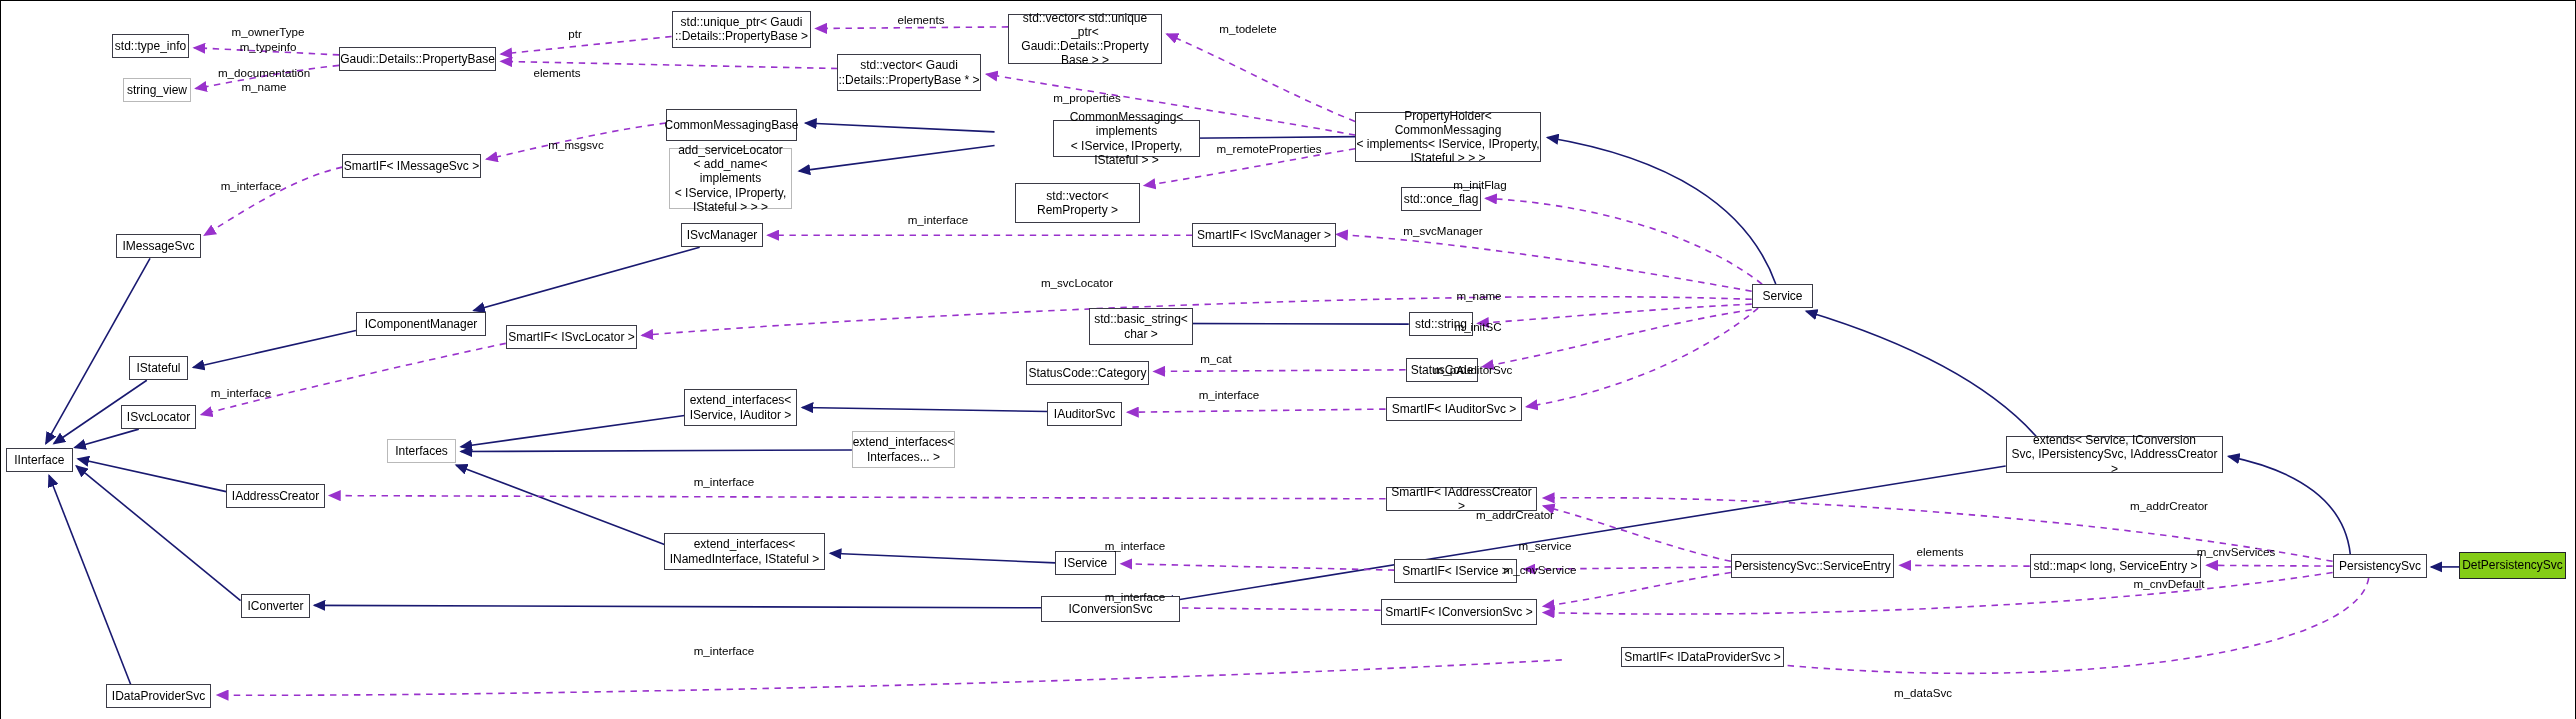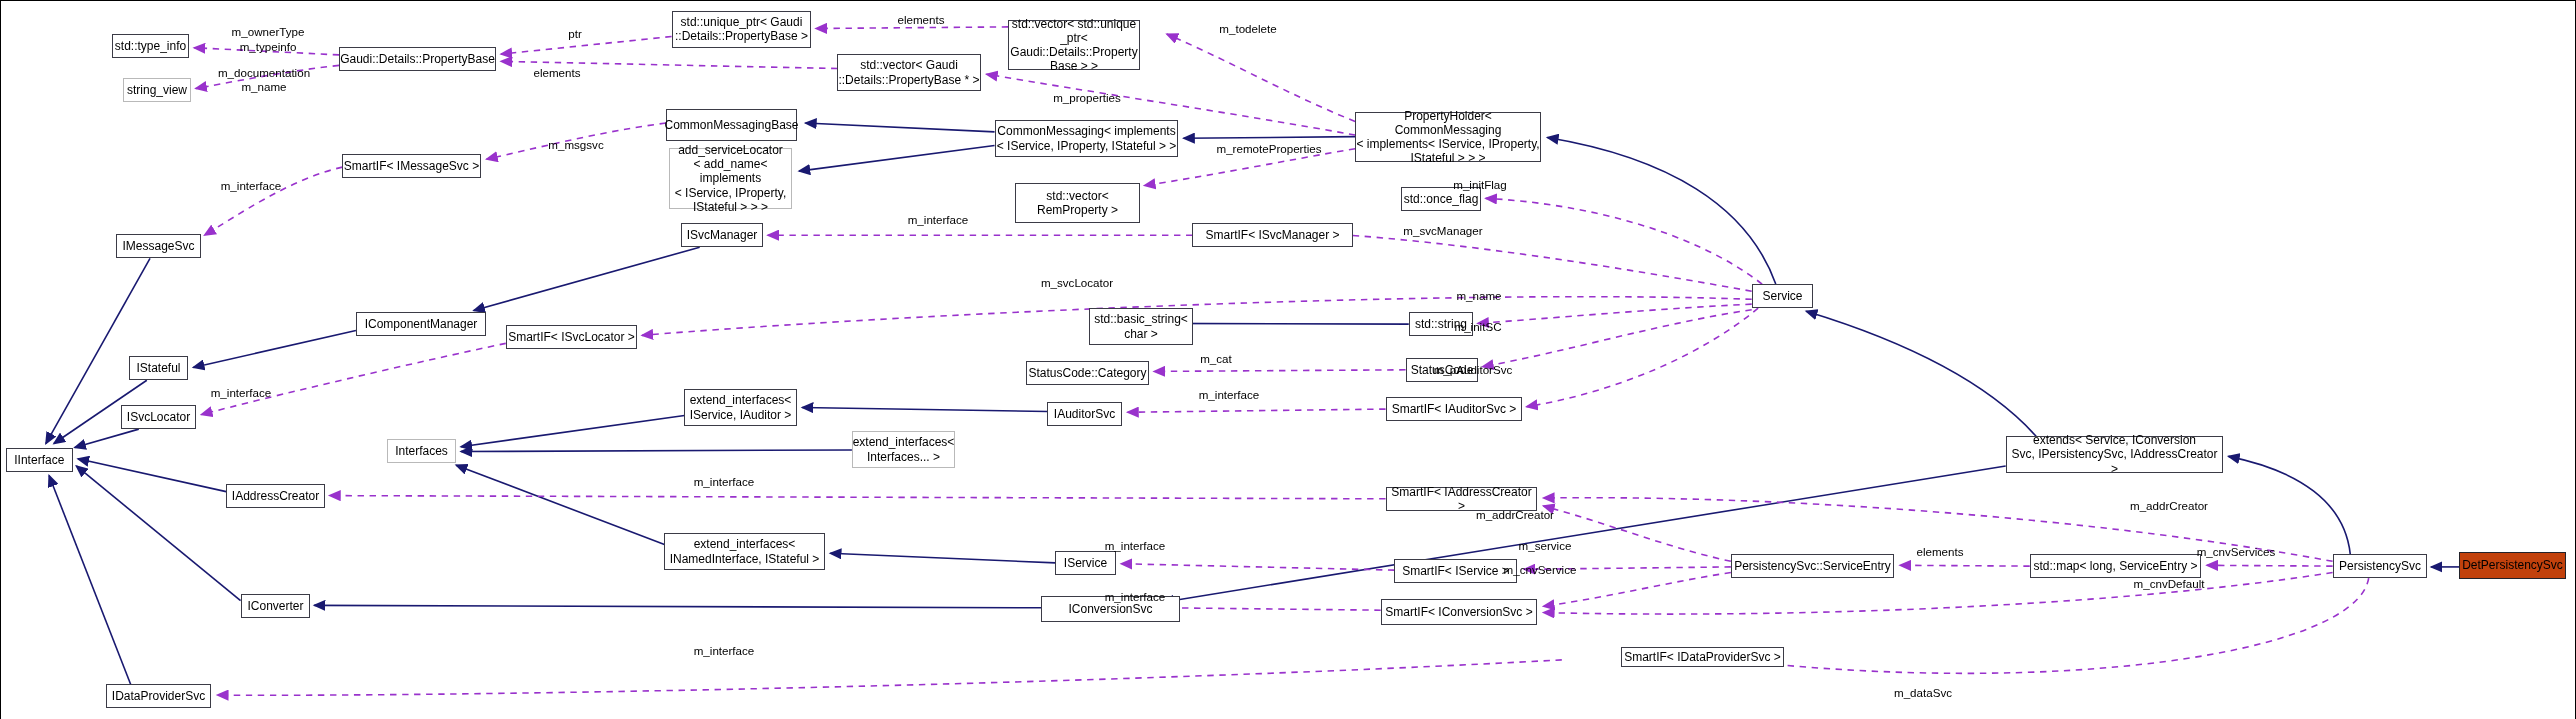--- a/index.html
+++ b/index.html
@@ -22,21 +22,21 @@
     background:#ffffff;
     border:1.6px solid #3b3b46;
     color:#000;
     font-size:12px;line-height:1.18;
     white-space:pre-line;
     box-sizing:border-box;
     cursor:pointer;
     z-index:2;
   }
   .node.gray{border:1.6px solid #b9b9b9;}
-  .node.selected{background:#c2410c;border:1.6px solid #22222a;}
+  .node.selected{background:#84cc16;border:1.6px solid #22222a;}
   .elabel{
     position:absolute;
     transform:translate(-50%,-50%);
     font-size:11.6px;color:#000;
     white-space:nowrap;
     z-index:3;
     background:transparent;
   }
 </style>
 </head>
@@ -112,39 +112,39 @@
     <path class="use" marker-end="url(#ap)" d="M2955,720 C2940,815 2562,868 2159,822"></path>
   </svg>
 
   <div class="node" style="left:111px;top:33px;width:77px;height:24px">std::type_info</div>
   <div class="node gray" style="left:122px;top:77px;width:68px;height:24px">string_view</div>
   <div class="node" style="left:338px;top:46px;width:157px;height:24px">Gaudi::Details::PropertyBase</div>
   <div class="node" style="left:671px;top:9.6px;width:139px;height:37px">std::unique_ptr&lt; Gaudi
 ::Details::PropertyBase &gt;</div>
   <div class="node" style="left:836px;top:53px;width:144px;height:37px">std::vector&lt; Gaudi
 ::Details::PropertyBase * &gt;</div>
-  <div class="node" style="left:1007px;top:19px;width:132px;height:50px">std::vector&lt; std::unique
+  <div class="node" style="left:1007px;top:13px;width:154px;height:50px">std::vector&lt; std::unique
 _ptr&lt; Gaudi::Details::Property
 Base &gt; &gt;</div>
   <div class="node" style="left:665px;top:108px;width:131px;height:32px">CommonMessagingBase</div>
-  <div class="node" style="left:994px;top:119px;width:183px;height:37px">CommonMessaging&lt; implements
+  <div class="node" style="left:1052px;top:119px;width:147px;height:37px">CommonMessaging&lt; implements
 &lt; IService, IProperty, IStateful &gt; &gt;</div>
   <div class="node gray" style="left:668px;top:147px;width:123px;height:61px">add_serviceLocator
 &lt; add_name&lt; implements
 &lt; IService, IProperty,
 IStateful &gt; &gt; &gt;</div>
   <div class="node" style="left:1014px;top:182px;width:125px;height:40px">std::vector&lt; RemProperty &gt;</div>
   <div class="node" style="left:1354px;top:111px;width:186px;height:50px">PropertyHolder&lt; CommonMessaging
 &lt; implements&lt; IService, IProperty,
 IStateful &gt; &gt; &gt;</div>
   <div class="node" style="left:1400px;top:186px;width:80px;height:24px">std::once_flag</div>
   <div class="node" style="left:341px;top:153px;width:139px;height:24px">SmartIF&lt; IMessageSvc &gt;</div>
   <div class="node" style="left:115px;top:233px;width:85px;height:24px">IMessageSvc</div>
   <div class="node" style="left:680px;top:222px;width:82px;height:24px">ISvcManager</div>
-  <div class="node" style="left:1191px;top:222px;width:161px;height:24px">SmartIF&lt; ISvcManager &gt;</div>
+  <div class="node" style="left:1191px;top:222px;width:144px;height:24px">SmartIF&lt; ISvcManager &gt;</div>
   <div class="node" style="left:1751px;top:283px;width:61px;height:24px">Service</div>
   <div class="node" style="left:355px;top:311px;width:130px;height:24px">IComponentManager</div>
   <div class="node" style="left:505px;top:324px;width:131px;height:24px">SmartIF&lt; ISvcLocator &gt;</div>
   <div class="node" style="left:1088px;top:307px;width:104px;height:37px">std::basic_string&lt;
 char &gt;</div>
   <div class="node" style="left:1408px;top:311px;width:64px;height:24px">std::string</div>
   <div class="node" style="left:1025px;top:360px;width:123px;height:24px">StatusCode::Category</div>
   <div class="node" style="left:1405px;top:357px;width:72px;height:24px">StatusCode</div>
   <div class="node" style="left:1385px;top:396px;width:136px;height:24px">SmartIF&lt; IAuditorSvc &gt;</div>
   <div class="node" style="left:1046px;top:401px;width:75px;height:24px">IAuditorSvc</div>

